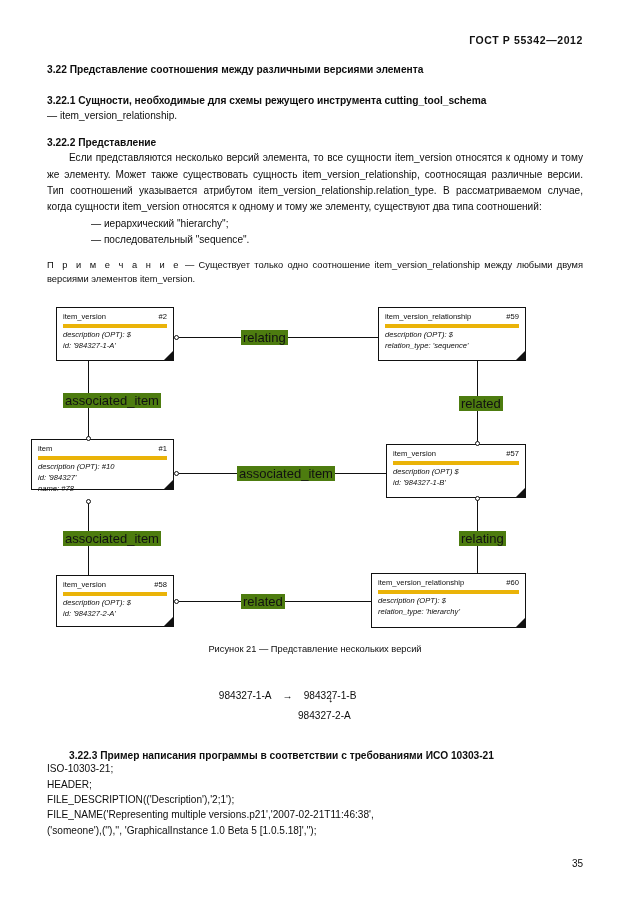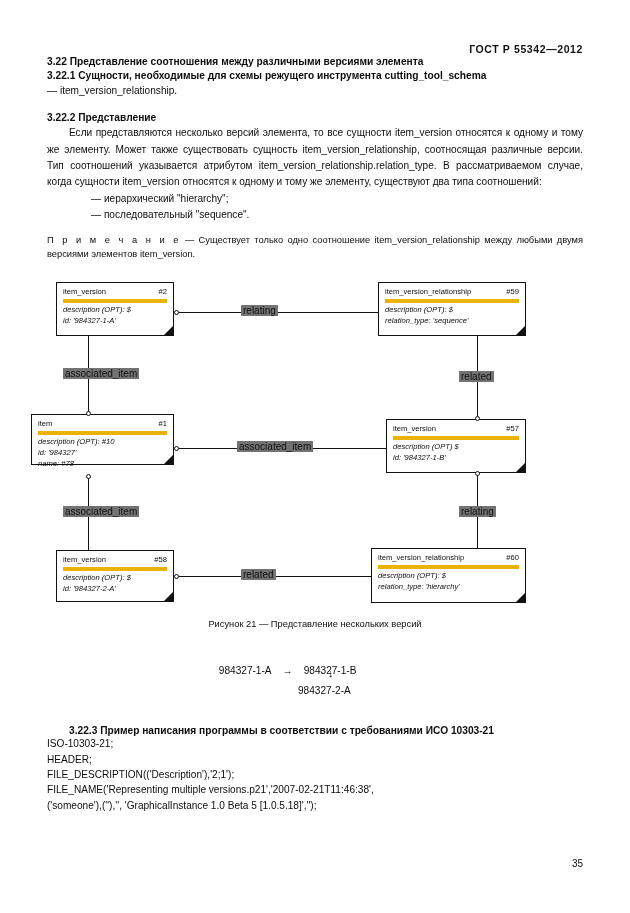--- a/index.html
+++ b/index.html
@@ -20,26 +20,27 @@
     width: 630px;
     height: 913px;
     box-sizing: border-box;
     padding: 0 47px;
   }
   .doc-header {
     text-align: right;
     font-size: 10.5px;
     font-weight: bold;
     letter-spacing: 0.6px;
-    padding-top: 43px;
+    padding-top: 34px;
     color: #111;
   }
   .sec-heading {
     font-size: 10.2px;
     font-weight: bold;
+    margin-top: 17px;
     line-height: 1.35;
   }
   .sec-heading.tight {
     margin-top: 13px;
   }
   .body-text {
     font-size: 10.1px;
     line-height: 1.62;
     text-align: justify;
     margin-top: 1px;
@@ -116,22 +117,22 @@
     position: absolute;
     width: 5px;
     height: 5px;
     border: 1px solid #111;
     border-radius: 50%;
     background: #fff;
     box-sizing: border-box;
   }
   .elabel {
     position: absolute;
-    font-size: 10px;
-    background: #737373;
+    font-size: 13px;
+    background: #4d7c0f;
     padding: 0 2px;
     white-space: nowrap;
     color: #111;
   }
 
   .fig-caption {
     text-align: center;
     font-size: 9.3px;
     margin-top: 11px;
   }

